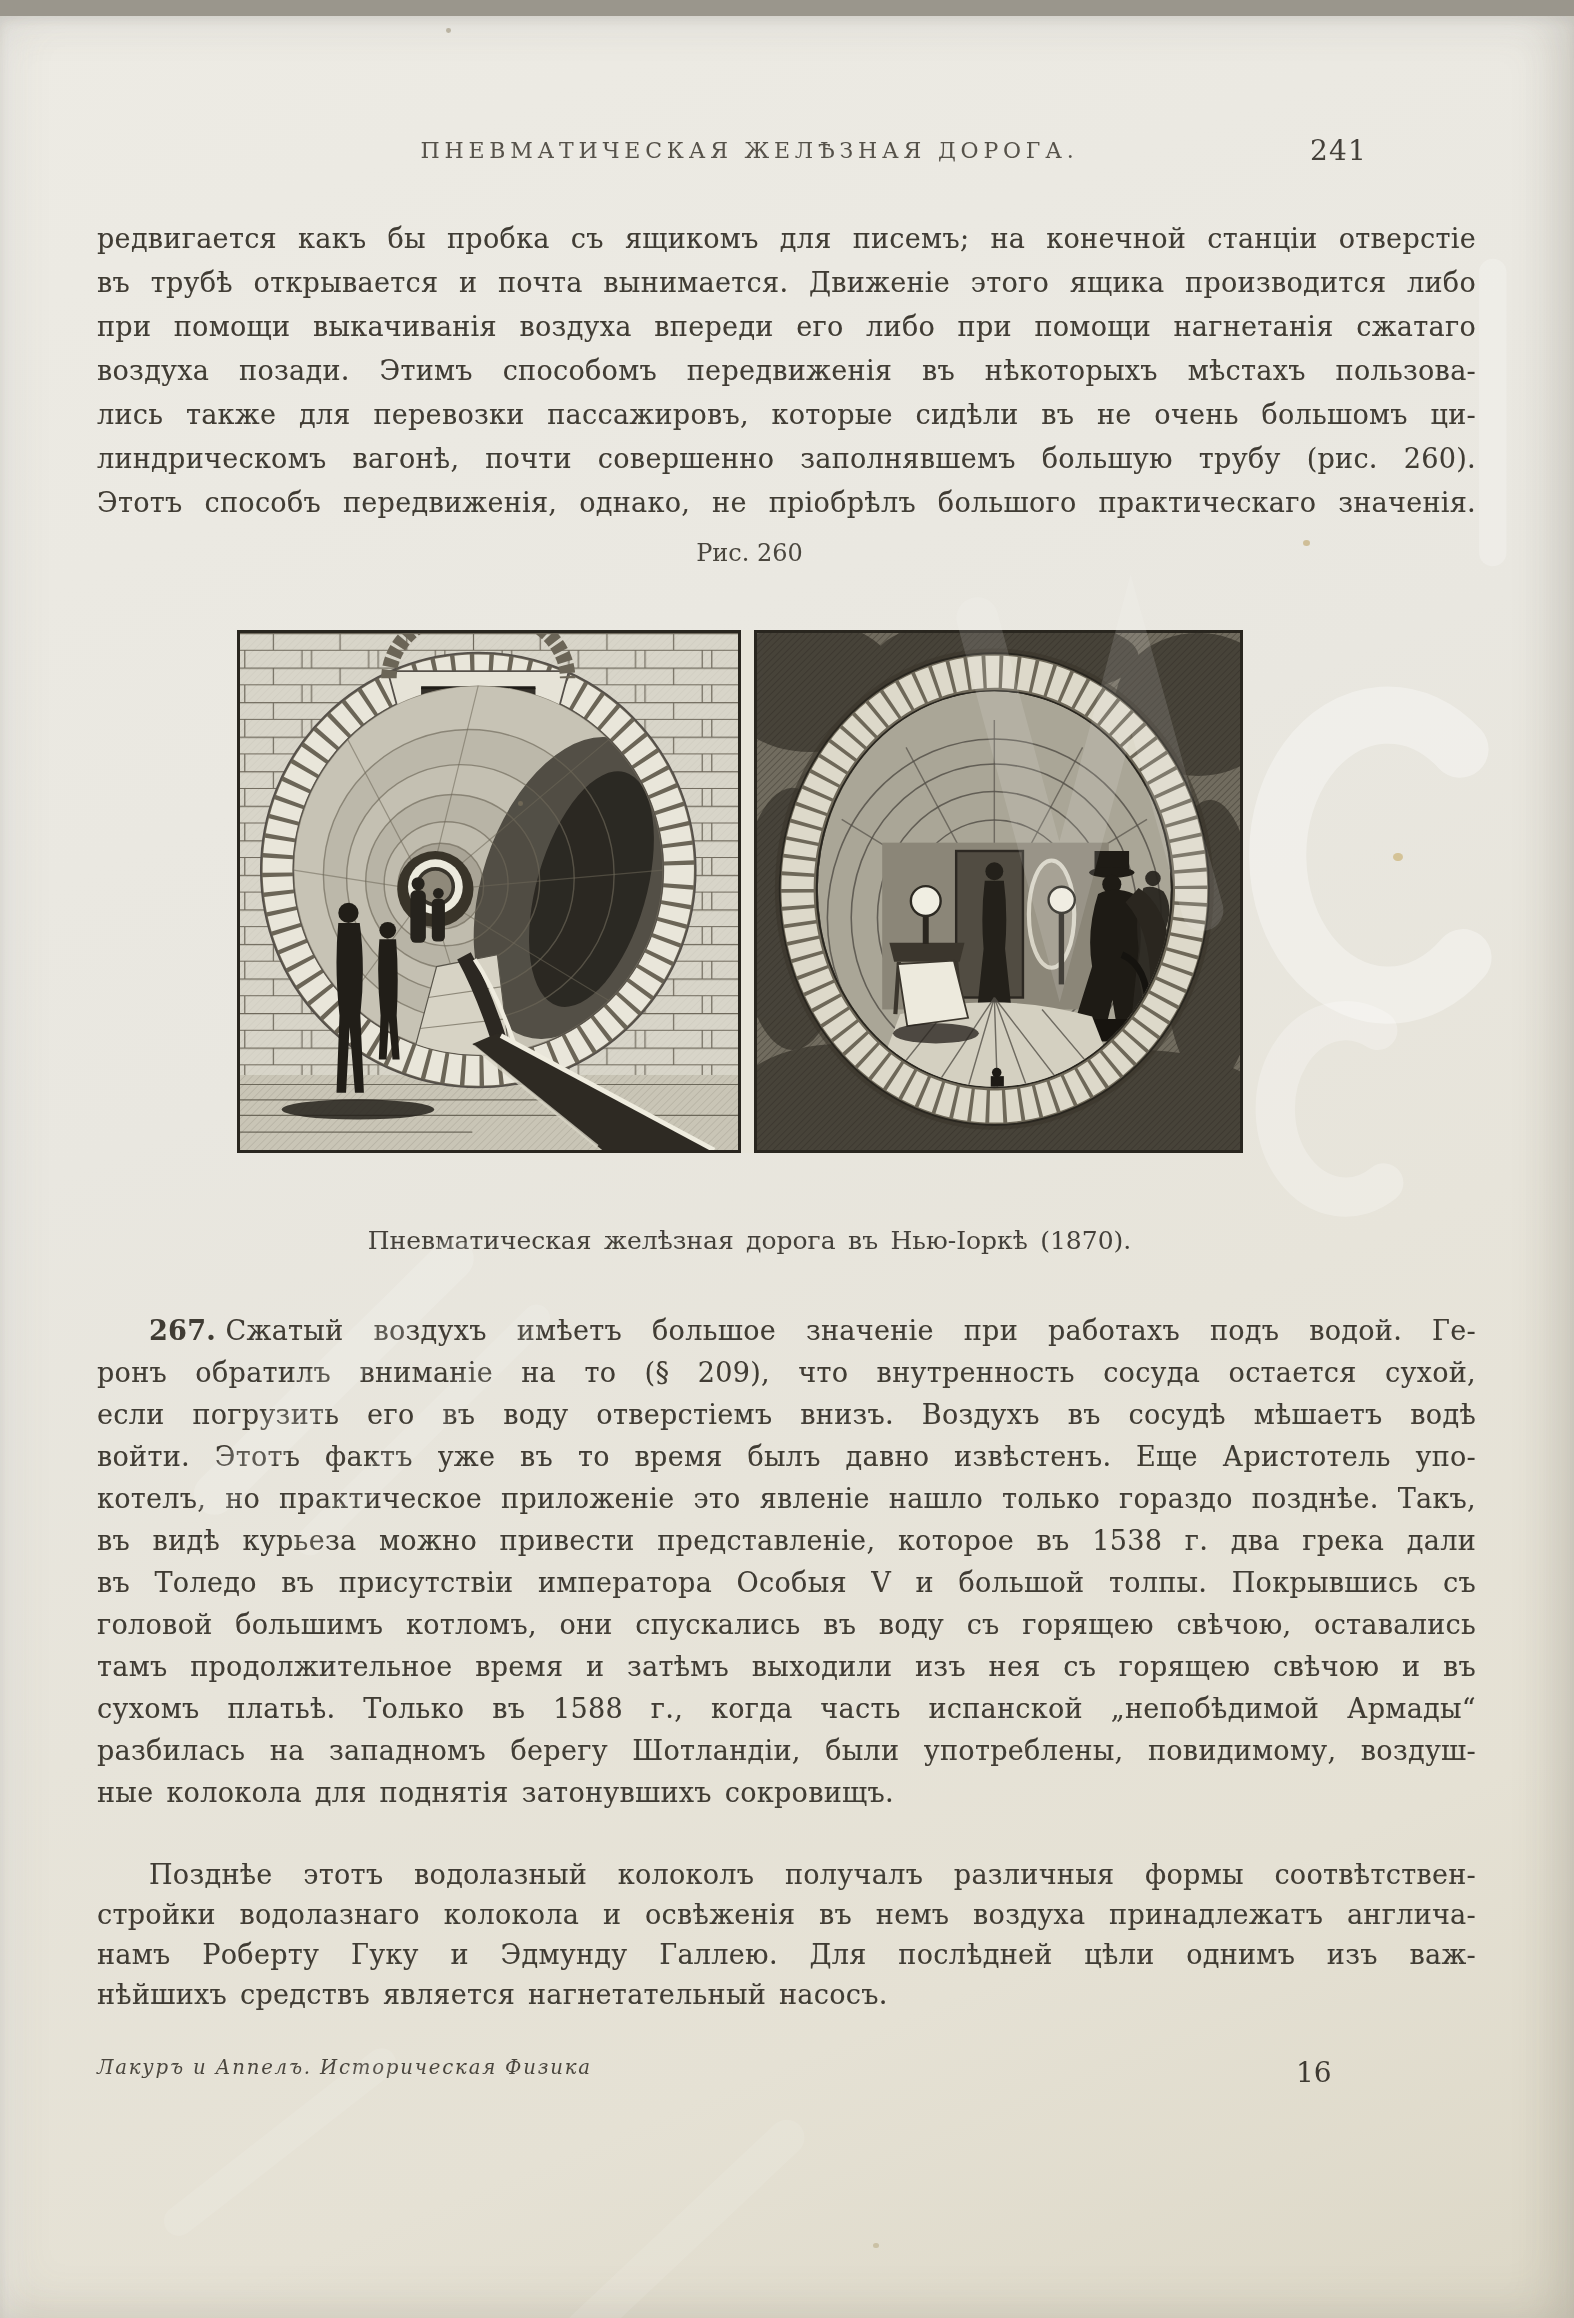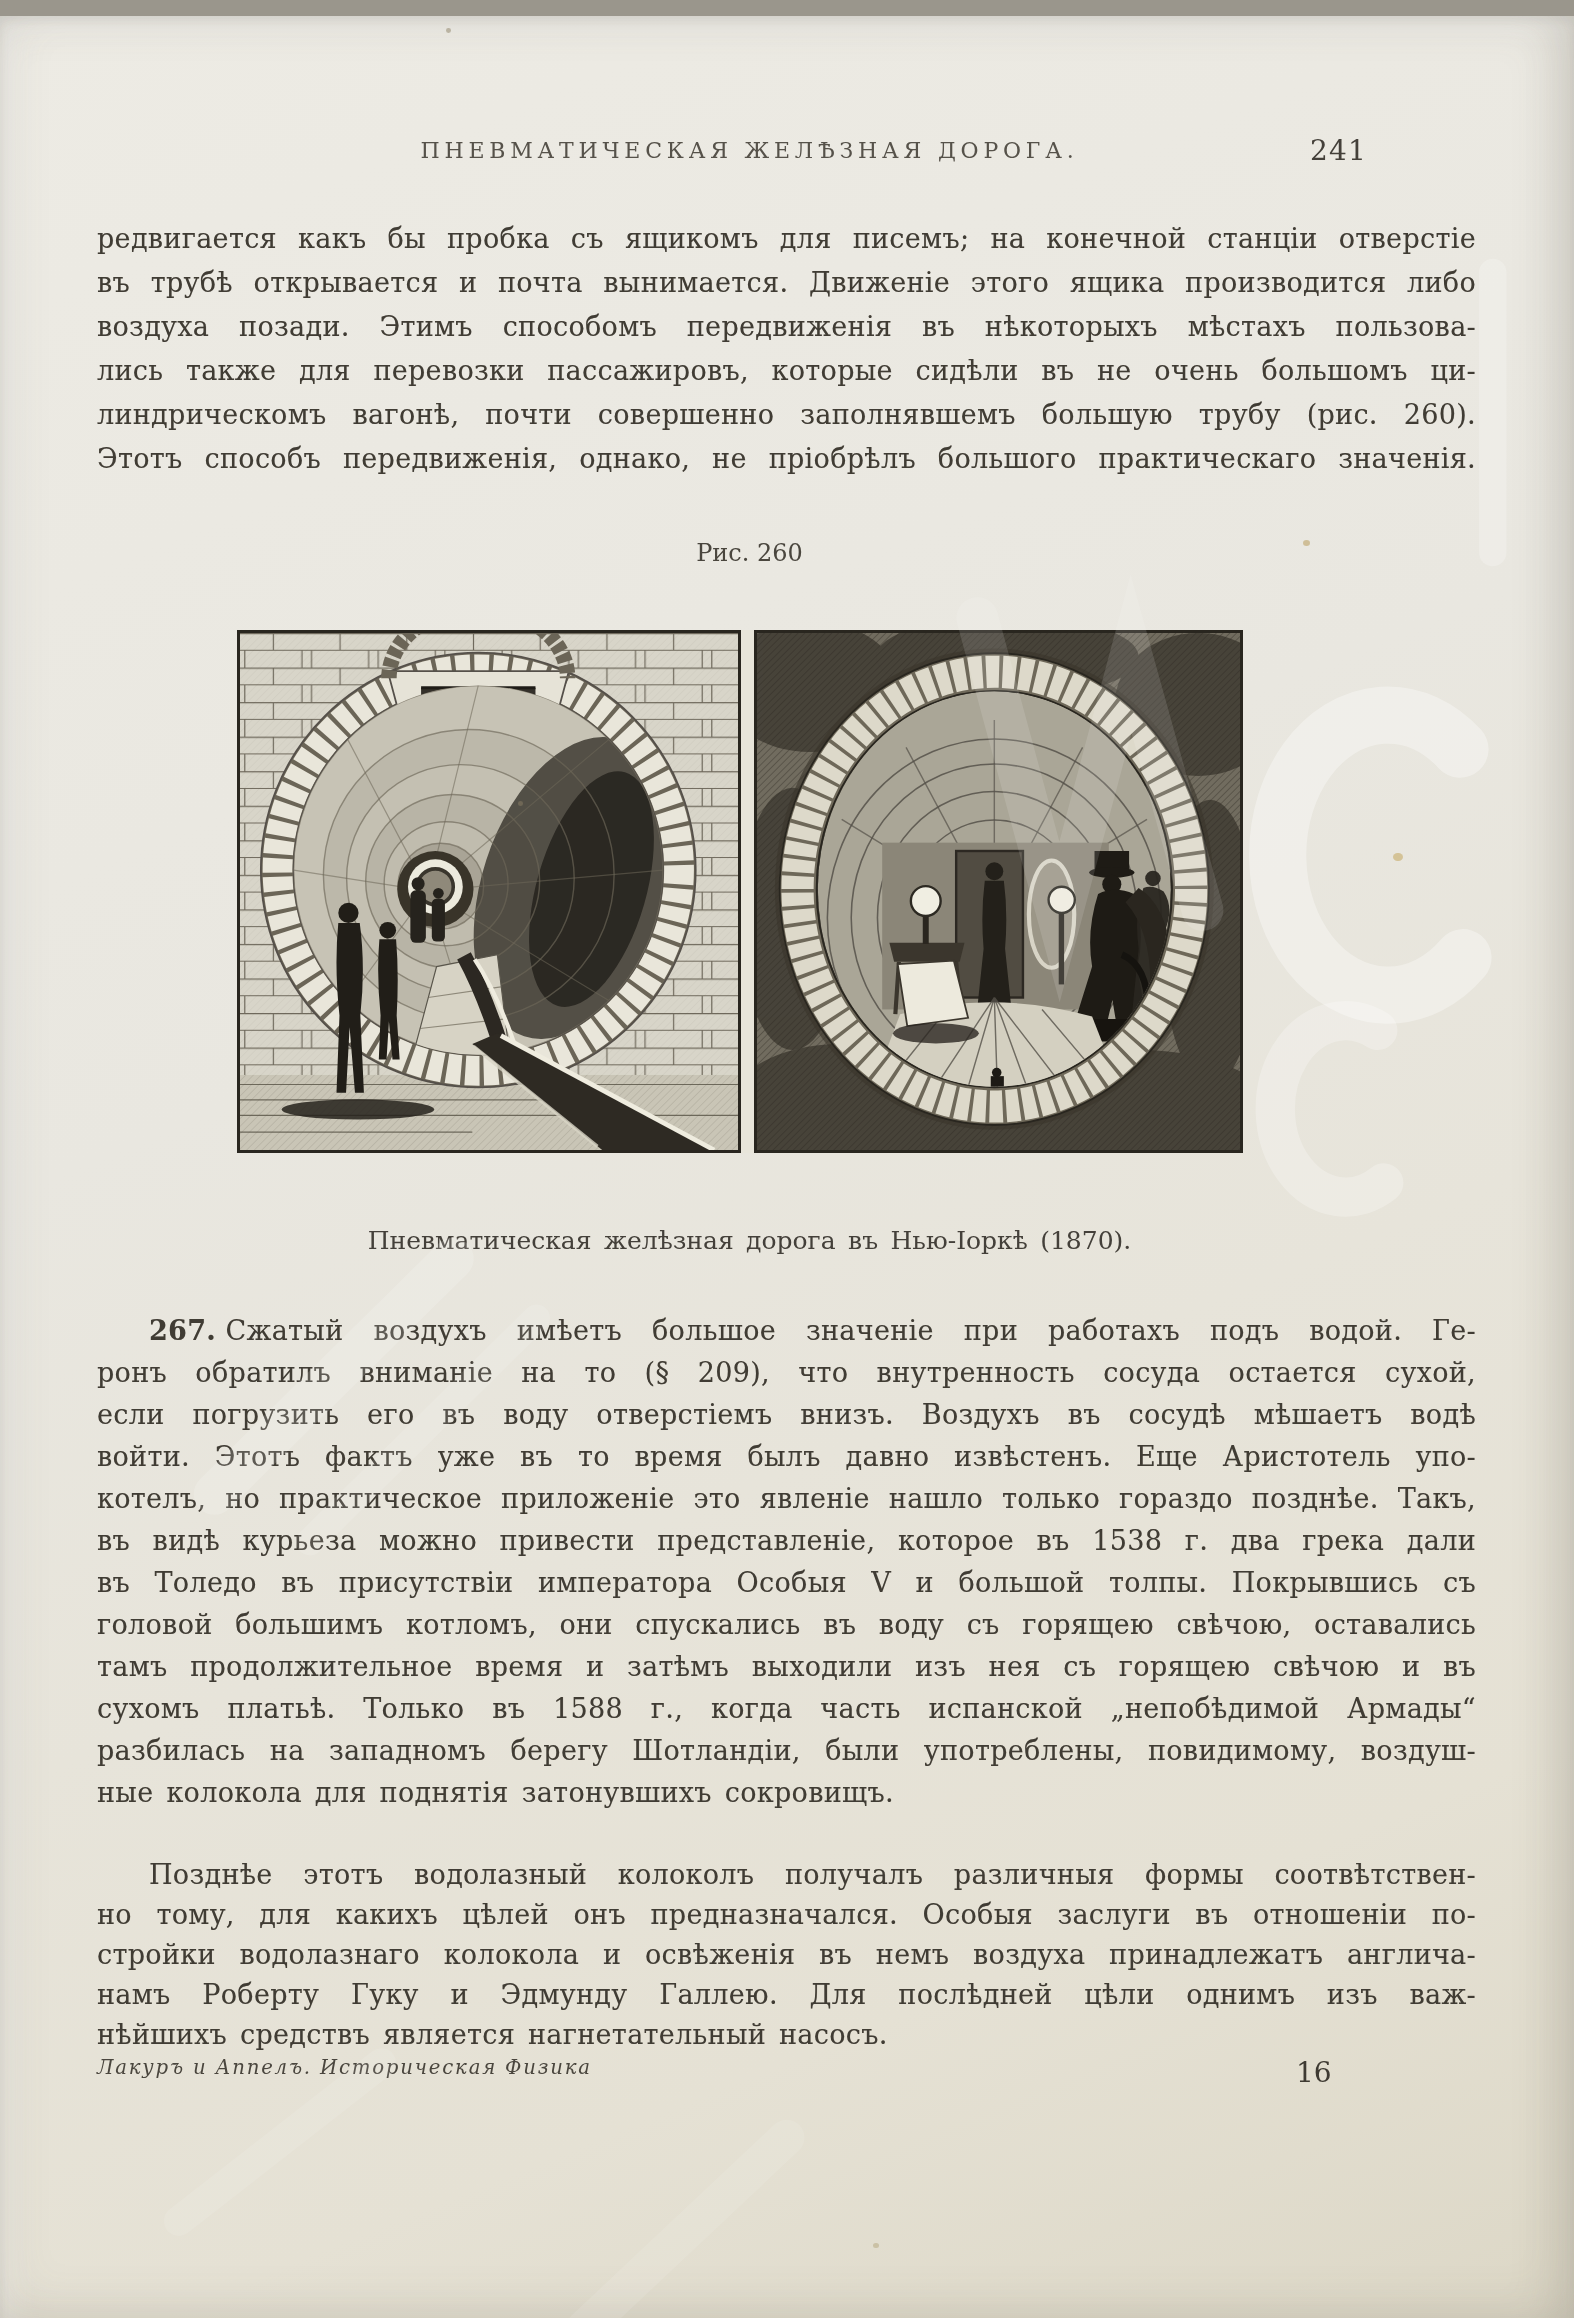--- a/index.html
+++ b/index.html
@@ -73,20 +73,21 @@
 <body>
 
 <div class="page">
 
   <div class="abs center-strip header-title">ПНЕВМАТИЧЕСКАЯ ЖЕЛѢЗНАЯ ДОРОГА.</div>
   <div class="abs page-number">241</div>
 
   <div class="abs para lh73" style="top:201px">
       <div class="tline">редвигается какъ бы пробка съ ящикомъ для писемъ; на конечной станціи отверстіе</div>
       <div class="tline">въ трубѣ открывается и почта вынимается. Движеніе этого ящика производится либо</div>
+      <div class="tline">при помощи выкачиванія воздуха впереди его либо при помощи нагнетанія сжатаго</div>
       <div class="tline">воздуха позади. Этимъ способомъ передвиженія въ нѣкоторыхъ мѣстахъ пользова-</div>
       <div class="tline">лись также для перевозки пассажировъ, которые сидѣли въ не очень большомъ ци-</div>
       <div class="tline">линдрическомъ вагонѣ, почти совершенно заполнявшемъ большую трубу (рис. 260).</div>
       <div class="tline">Этотъ способъ передвиженія, однако, не пріобрѣлъ большого практическаго значенія.</div>
     </div>
 
   <div class="abs center-strip fig-label">Рис. 260</div>
 
   <div class="figure abs">
     <div class="panel panel-left">
@@ -292,21 +293,20 @@
         <div class="tline">головой большимъ котломъ, они спускались въ воду съ горящею свѣчою, оставались</div>
         <div class="tline">тамъ продолжительное время и затѣмъ выходили изъ нея съ горящею свѣчою и въ</div>
         <div class="tline">сухомъ платьѣ. Только въ 1588 г., когда часть испанской „непобѣдимой Армады“</div>
         <div class="tline">разбилась на западномъ берегу Шотландіи, были употреблены, повидимому, воздуш-</div>
         <div class="tline short">ные колокола для поднятія затонувшихъ сокровищъ.</div>
       </div>
   </div>
 
   <div class="abs para lh67" style="top:1839px">
       <div class="tline indent">Позднѣе этотъ водолазный колоколъ получалъ различныя формы соотвѣтствен-</div>
-      <div class="tline">но тому, для какихъ цѣлей онъ предназначался. Особыя заслуги въ отношеніи по-</div>
       <div class="tline">стройки водолазнаго колокола и освѣженія въ немъ воздуха принадлежатъ англича-</div>
       <div class="tline">намъ Роберту Гуку и Эдмунду Галлею. Для послѣдней цѣли однимъ изъ важ-</div>
       <div class="tline short">нѣйшихъ средствъ является нагнетательный насосъ.</div>
     </div>
 
   <div class="abs footer-imprint">Лакуръ и Аппелъ. Историческая Физика</div>
   <div class="abs signature">16</div>
 
   <svg class="abs wm" width="1575" height="2319" viewBox="0 0 2643 3891" xmlns="http://www.w3.org/2000/svg">
     <g fill="none" stroke="#ffffff" stroke-linecap="round">

